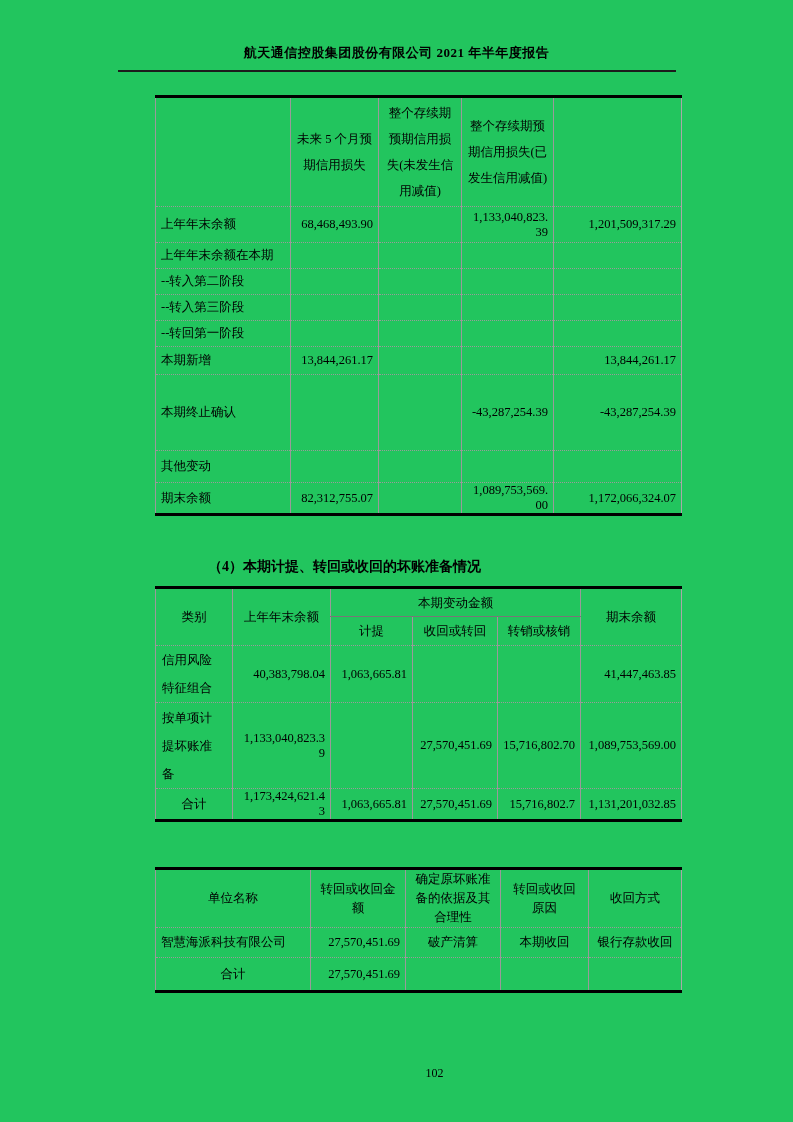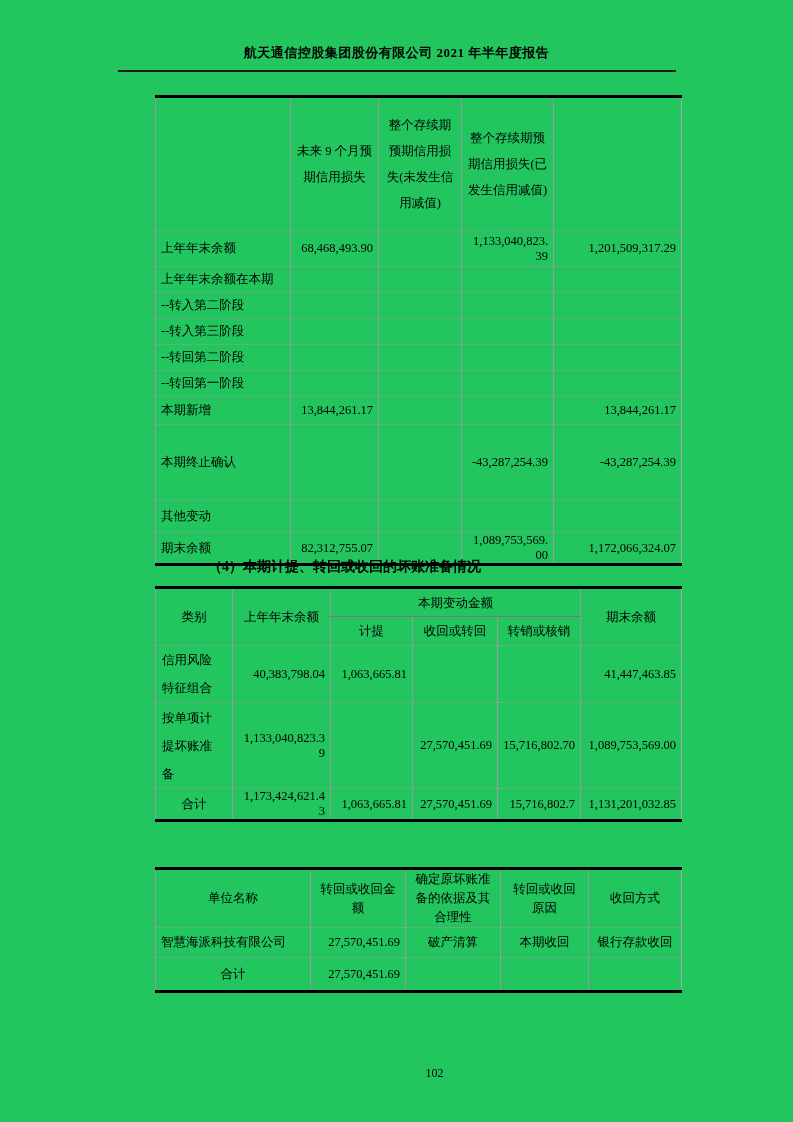--- a/index.html
+++ b/index.html
@@ -35,21 +35,21 @@
     border-left:1px solid #9a9a9a; border-top:1px dotted #9a9a9a;
     padding:0 5px; overflow:hidden; word-break:break-all;
   }
   .tbl th { text-align:center; }
   .num { text-align:right; padding-right:6px; }
   .lbl { text-align:left;  padding-left:6px; }
   .ctr { text-align:center; }
 
   
   #t1 { left:155px; top:95px;  width:526px; }
-  #t1 th { line-height:26px; padding:14px 4px; }
+  #t1 th { line-height:26px; padding:2px 4px; }
 
   
   #t2 { left:155px; top:586px; width:526px; }
   #t2 th { line-height:1.6; }
   #t2 .grp { border-bottom:1px solid #777; }
   #t2 .wraplbl { padding:0 14px 0 6px; line-height:28px; }
 
   
   #t3 { left:155px; top:867px; width:526px; }
   #t3 th { line-height:19px; padding:0 8px; }
@@ -66,21 +66,21 @@
     <colgroup>
       <col style="width:135px">
         <col style="width:88px">
         <col style="width:83px">
         <col style="width:92px">
         <col style="width:128px">
     </colgroup>
     <tbody>
         <tr style="height:108px">
       <th></th>
-      <th>未来 9 个月预期信用损失</th>
+      <th>未来 5 个月预期信用损失</th>
       <th>整个存续期预期信用损失(未发生信用减值)</th>
       <th>整个存续期预期信用损失(已发生信用减值)</th>
       <th></th>
     </tr>
     <tr style="height:36px">
       <td class="lbl">上年年末余额</td>
       <td class="num">68,468,493.90</td>
       <td class="num"></td>
       <td class="num">1,133,040,823.39</td>
       <td class="num">1,201,509,317.29</td>
@@ -94,27 +94,20 @@
     </tr>
     <tr style="height:26px">
       <td class="lbl">--转入第二阶段</td>
       <td class="num"></td>
       <td class="num"></td>
       <td class="num"></td>
       <td class="num"></td>
     </tr>
     <tr style="height:26px">
       <td class="lbl">--转入第三阶段</td>
-      <td class="num"></td>
-      <td class="num"></td>
-      <td class="num"></td>
-      <td class="num"></td>
-    </tr>
-    <tr style="height:26px">
-      <td class="lbl">--转回第二阶段</td>
       <td class="num"></td>
       <td class="num"></td>
       <td class="num"></td>
       <td class="num"></td>
     </tr>
     <tr style="height:26px">
       <td class="lbl">--转回第一阶段</td>
       <td class="num"></td>
       <td class="num"></td>
       <td class="num"></td>

